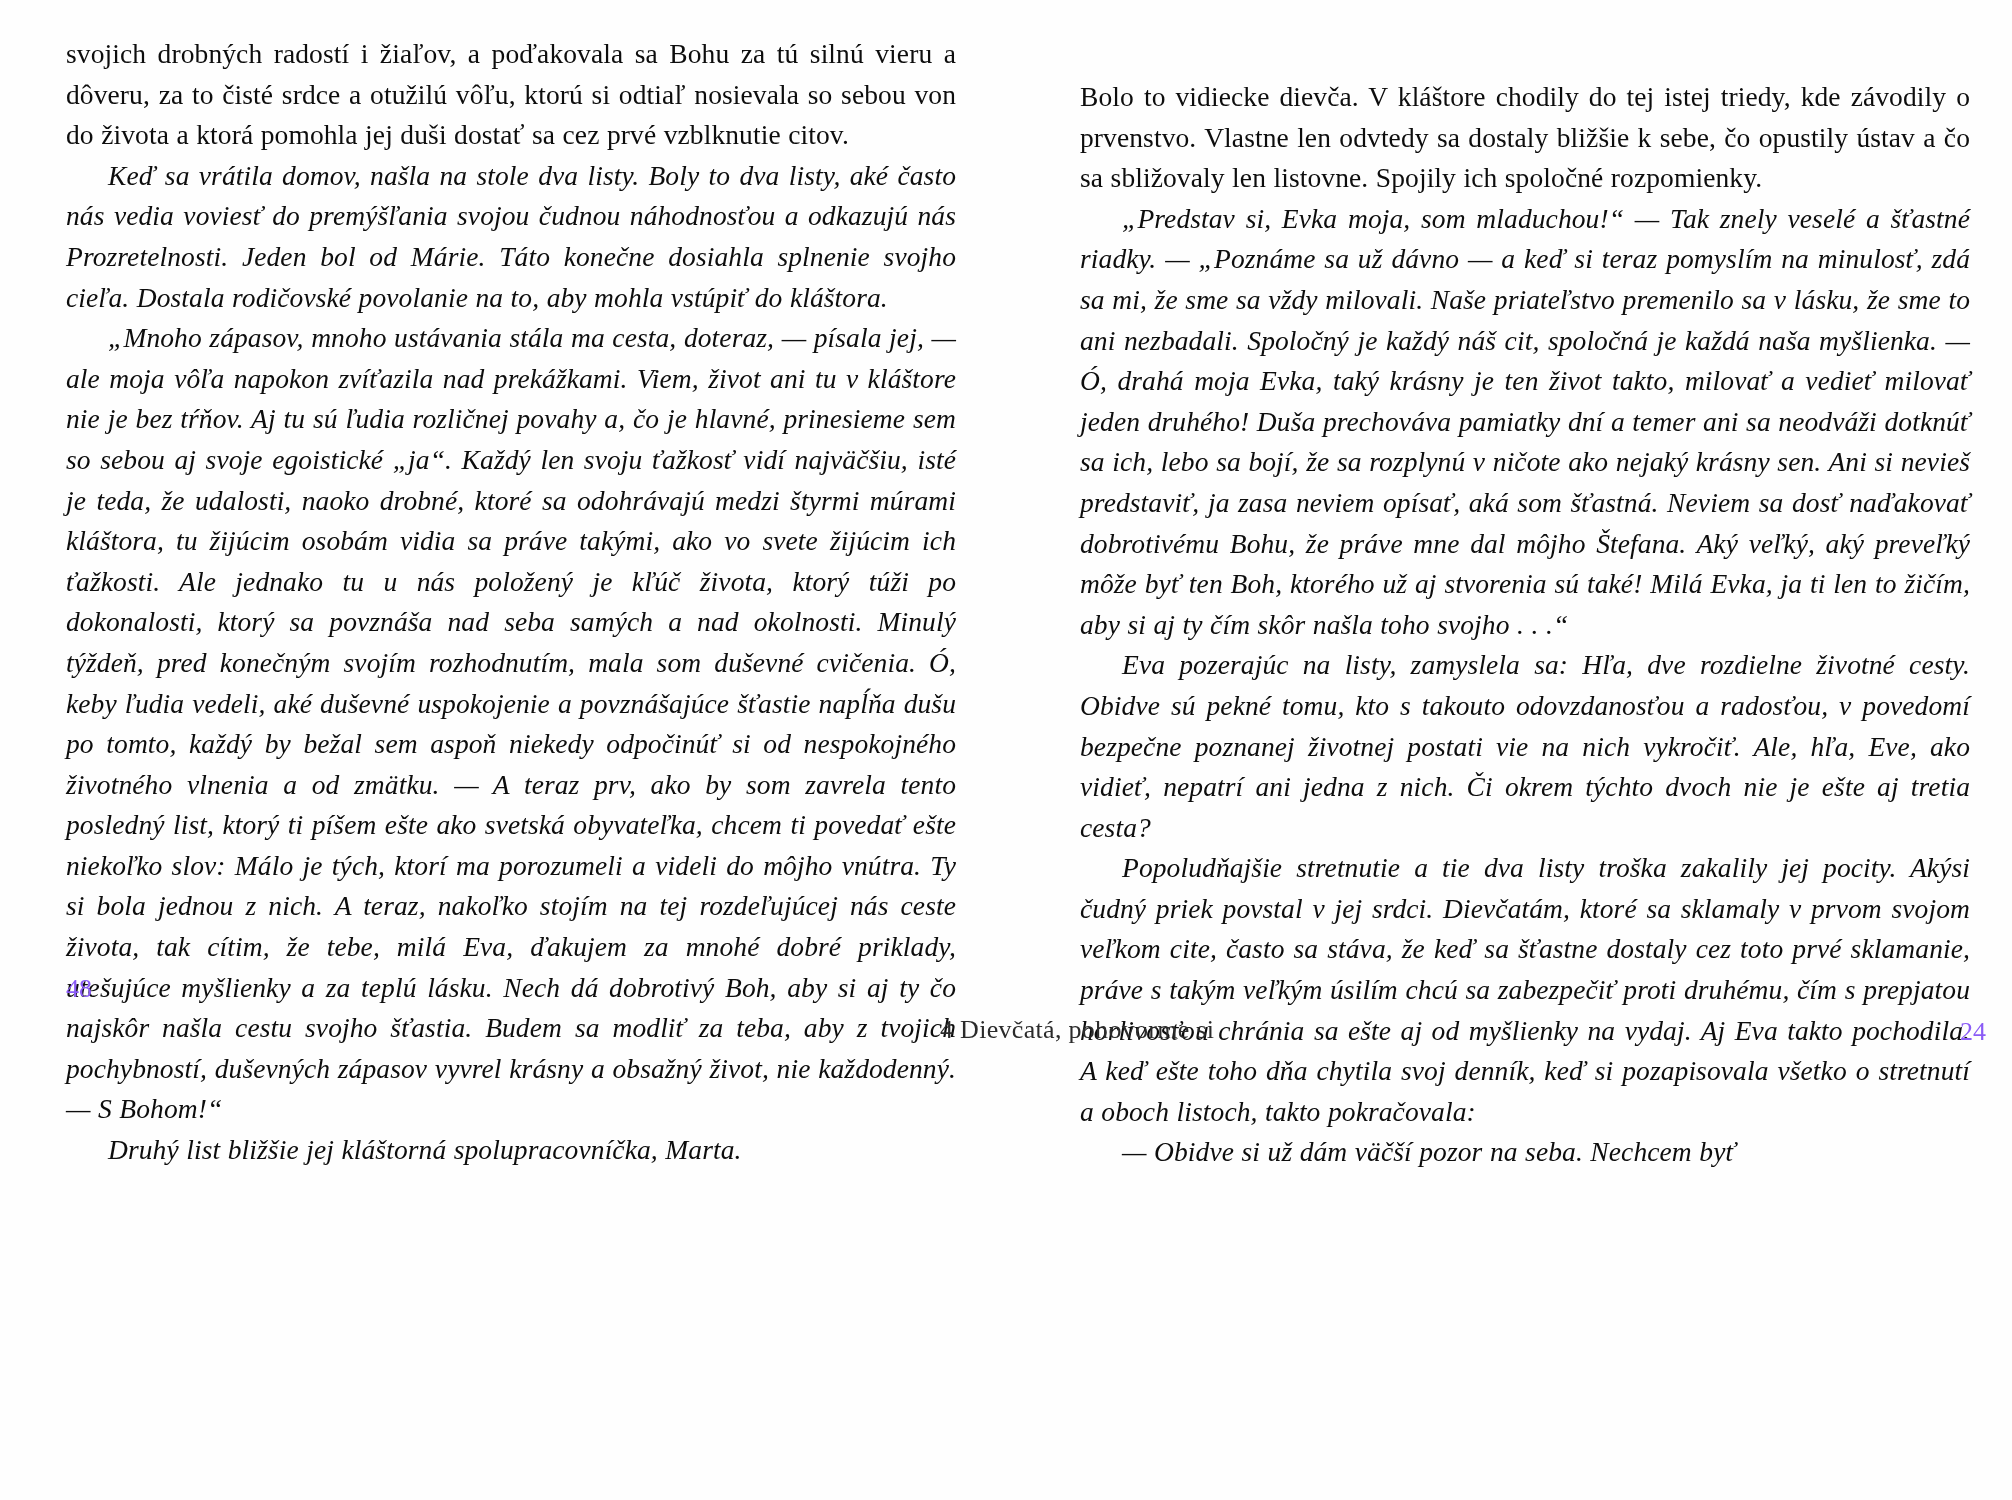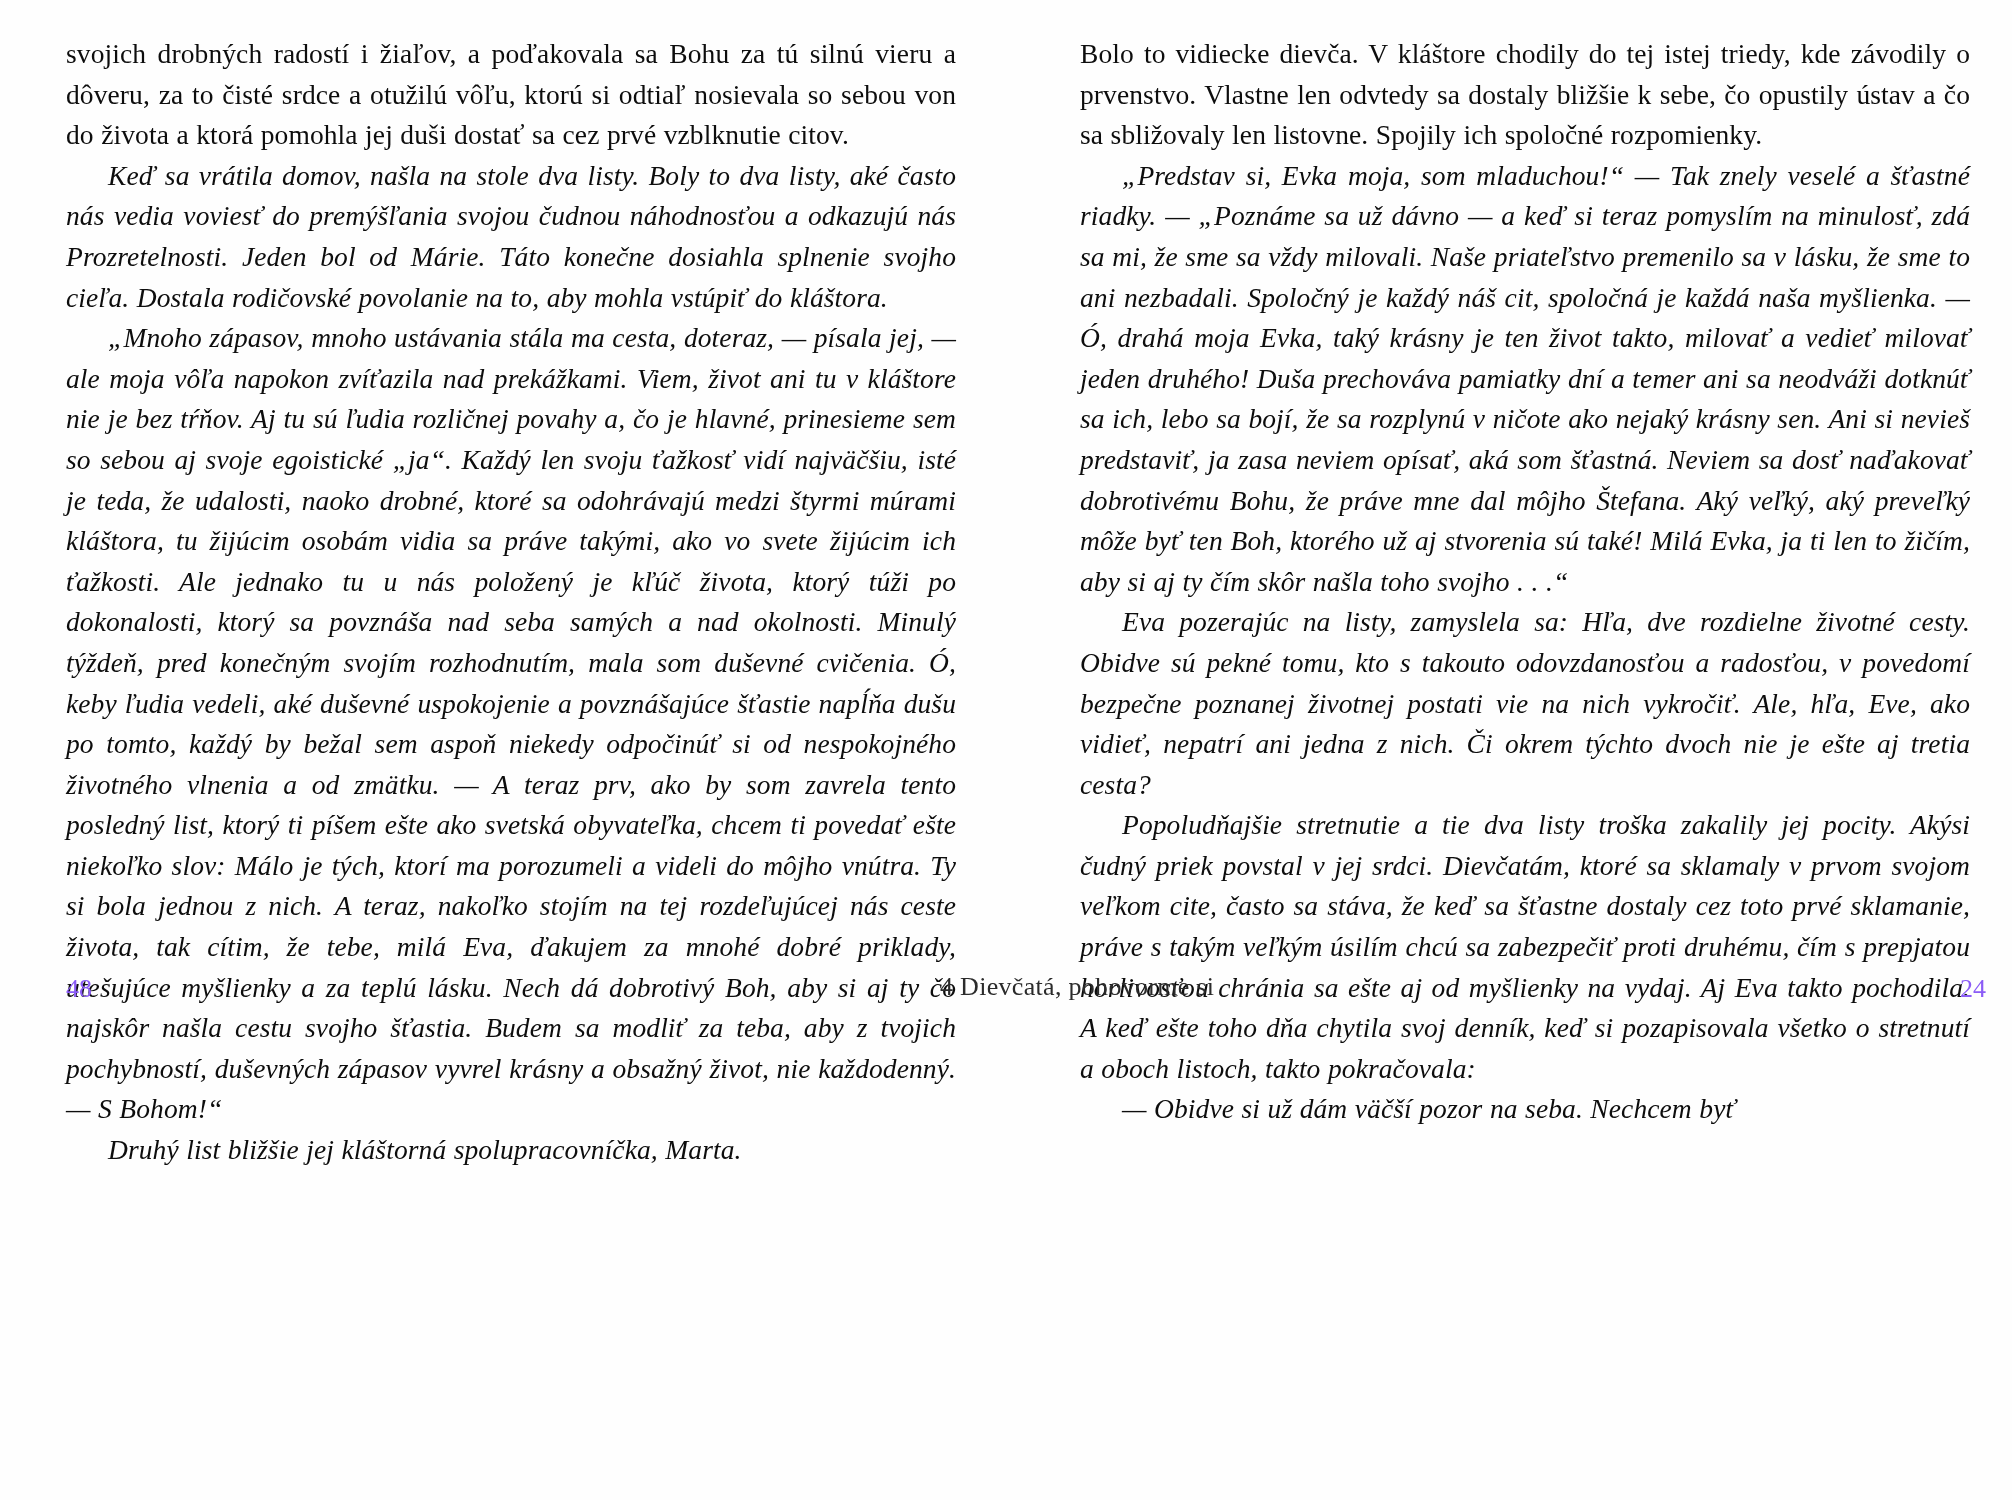--- a/index.html
+++ b/index.html
@@ -26,20 +26,21 @@
     top: 0;
     width: 906px;
     height: 1050px;
     box-sizing: border-box;
   }
   .page-left {
     left: 66px;
   }
   .page-right {
     left: 1080px;
+    margin-top: 43px;
   }
   .text-column {
     position: absolute;
     top: 34px;
     left: 0;
     width: 890px;
   }
   p.para {
     margin: 0;
     font-size: 27.5px;

